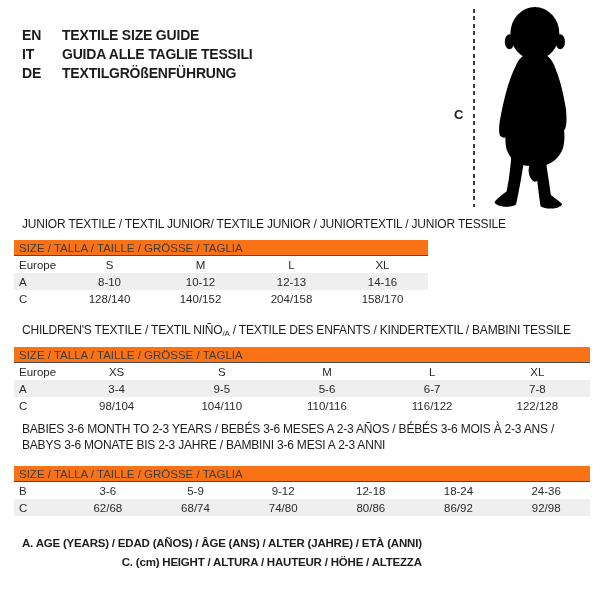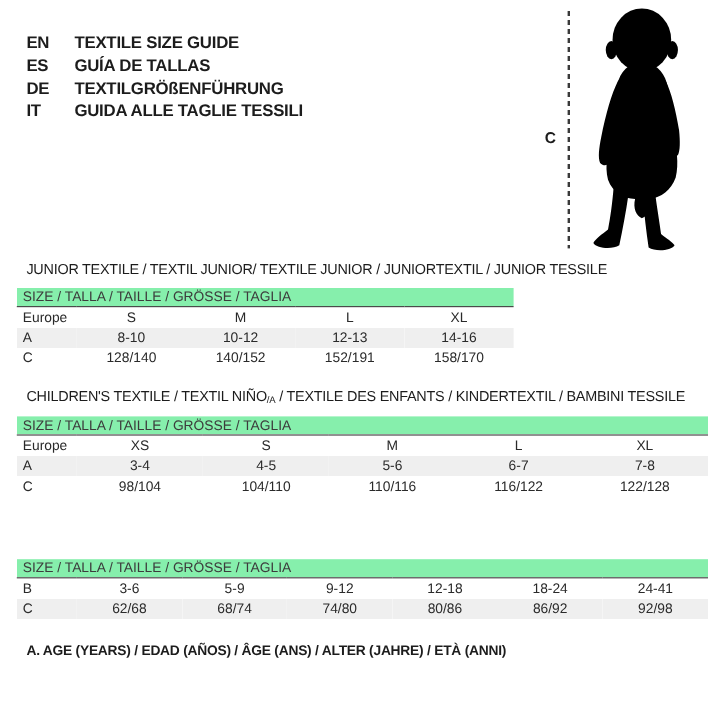--- a/index.html
+++ b/index.html
@@ -17,46 +17,43 @@
   .measure-c{position:absolute;left:454px;top:107px;font-size:13px;font-weight:700;}
   .baby{position:absolute;left:486px;top:5px;}
   
   .sec-title{position:absolute;left:22px;font-size:12px;font-weight:400;letter-spacing:-0.2px;line-height:16px;white-space:nowrap;}
   .sub{font-size:8px;vertical-align:-2px;}
   
   table.size-table{position:absolute;left:14px;border-collapse:collapse;table-layout:fixed;
     font-size:11.5px;color:#2a2a2a;}
   table.size-table td{padding:0;height:17px;text-align:center;overflow:hidden;white-space:nowrap;}
   table.size-table td.lbl{text-align:left;padding-left:5px;}
-  tr.hdr td{background:#86efac;border-bottom:1px solid #4a4a4a;height:15px;text-align:left;
+  tr.hdr td{background:#f97316;border-bottom:1px solid #4a4a4a;height:15px;text-align:left;
     padding-left:5px;color:#3c3c3c;font-size:11.5px;}
   tr.shaded td{background:#efefef;}
   .t-junior{width:414px;top:240px;}
   .t-children{width:576px;top:347px;}
   .t-babies{width:576px;top:466px;}
   
   .footnotes{position:absolute;left:22px;top:534px;font-size:11.5px;font-weight:700;line-height:18.5px;letter-spacing:-0.2px;text-align:right;}
 </style>
 </head>
 <body>
 
 <div class="canvas">
 
   <div class="lang-block">
     <div class="lang-row">
       <span class="lang-code">EN</span><span>TEXTILE SIZE GUIDE</span>
     </div>
     <div class="lang-row">
-      <span class="lang-code">ES</span><span>GUÍA DE TALLAS</span>
+      <span class="lang-code">IT</span><span>GUIDA ALLE TAGLIE TESSILI</span>
     </div>
     <div class="lang-row">
       <span class="lang-code">DE</span><span>TEXTILGRÖßENFÜHRUNG</span>
-    </div>
-    <div class="lang-row">
-      <span class="lang-code">IT</span><span>GUIDA ALLE TAGLIE TESSILI</span>
     </div>
   </div>
 
   <div class="dash-line"></div>
   <div class="measure-c">C</div>
   <svg class="baby" width="94" height="207" viewBox="0 0 100 220">
     <g fill="#000000">
       <ellipse cx="52" cy="30" rx="26" ry="28"></ellipse>
       <ellipse cx="25" cy="39" rx="5" ry="8"></ellipse>
       <ellipse cx="79" cy="39" rx="5" ry="8"></ellipse>
@@ -93,21 +90,21 @@
         <td class="lbl">A</td>
         <td>8-10</td>
         <td>10-12</td>
         <td>12-13</td>
         <td>14-16</td>
       </tr>
       <tr>
         <td class="lbl">C</td>
         <td>128/140</td>
         <td>140/152</td>
-        <td>152/191</td>
+        <td>204/158</td>
         <td>158/170</td>
       </tr>
     </tbody>
   </table>
 
   <div class="sec-title" style="top:322px">
     <span>CHILDREN'S TEXTILE / TEXTIL NIÑO</span><span class="sub">/A</span><span> / TEXTILE DES ENFANTS / KINDERTEXTIL / BAMBINI TESSILE</span>
   </div>
   <table class="size-table t-children">
     <colgroup>
@@ -126,36 +123,40 @@
         <td class="lbl">Europe</td>
         <td>XS</td>
         <td>S</td>
         <td>M</td>
         <td>L</td>
         <td>XL</td>
       </tr>
       <tr class="shaded">
         <td class="lbl">A</td>
         <td>3-4</td>
-        <td>4-5</td>
+        <td>9-5</td>
         <td>5-6</td>
         <td>6-7</td>
         <td>7-8</td>
       </tr>
       <tr>
         <td class="lbl">C</td>
         <td>98/104</td>
         <td>104/110</td>
         <td>110/116</td>
         <td>116/122</td>
         <td>122/128</td>
       </tr>
     </tbody>
   </table>
 
+  <div class="sec-title" style="top:421px">
+    <div>BABIES 3-6 MONTH TO 2-3 YEARS / BEBÉS 3-6 MESES A 2-3 AÑOS / BÉBÉS 3-6 MOIS À 2-3 ANS /</div>
+    <div>BABYS 3-6 MONATE BIS 2-3 JAHRE / BAMBINI 3-6 MESI A 2-3 ANNI</div>
+  </div>
   <table class="size-table t-babies">
     <colgroup>
         <col style="width:50px">
         <col>
         <col>
         <col>
         <col>
         <col>
         <col>
       </colgroup>
@@ -163,31 +164,32 @@
       <tr class="hdr">
         <td colspan="7">SIZE / TALLA / TAILLE / GRÖSSE / TAGLIA</td>
       </tr>
       <tr>
         <td class="lbl">B</td>
         <td>3-6</td>
         <td>5-9</td>
         <td>9-12</td>
         <td>12-18</td>
         <td>18-24</td>
-        <td>24-41</td>
+        <td>24-36</td>
       </tr>
       <tr class="shaded">
         <td class="lbl">C</td>
         <td>62/68</td>
         <td>68/74</td>
         <td>74/80</td>
         <td>80/86</td>
         <td>86/92</td>
         <td>92/98</td>
       </tr>
     </tbody>
   </table>
 
   <div class="footnotes">
     <div>A. AGE (YEARS) / EDAD (AÑOS) / ÂGE (ANS) / ALTER (JAHRE) / ETÀ (ANNI)</div>
+    <div>C. (cm) HEIGHT / ALTURA / HAUTEUR / HÖHE / ALTEZZA</div>
   </div>
 
 </div>
 
 </body></html>

